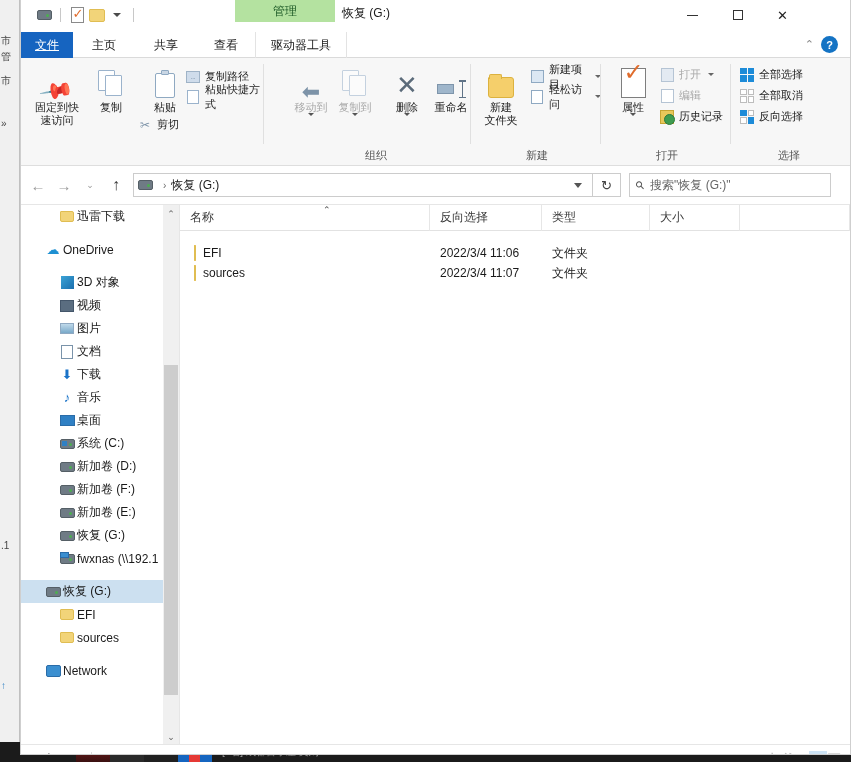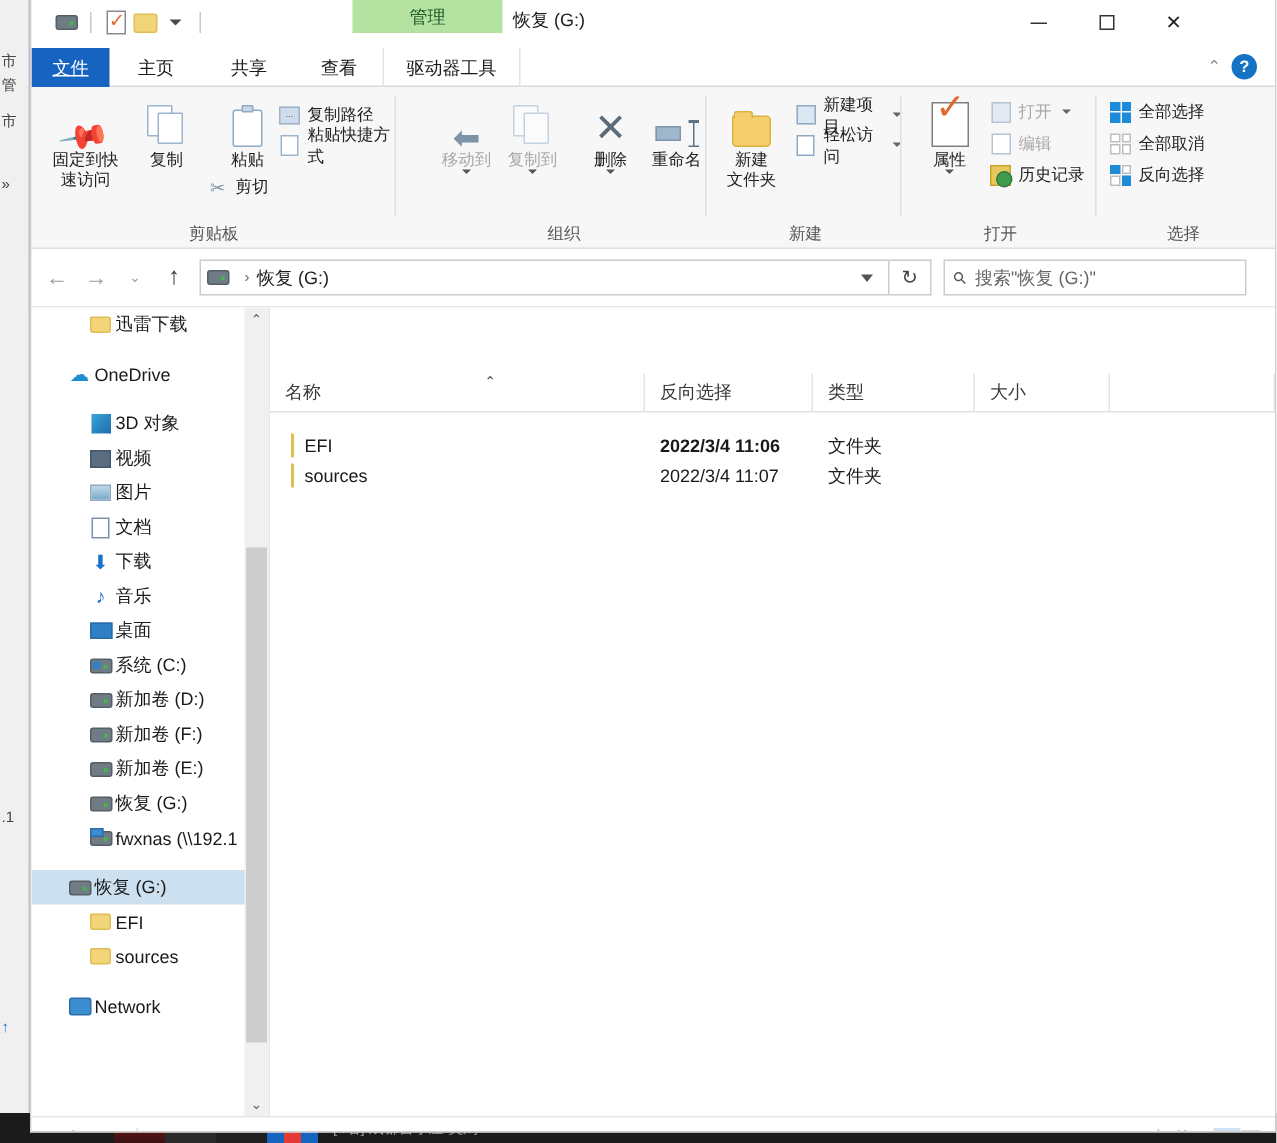--- a/index.html
+++ b/index.html
@@ -183,21 +183,21 @@
   .ic-netdrive::after{content:'';position:absolute;right:2px;top:3px;width:3px;height:3px;background:#4caf50;border-radius:50%;}
   .ic-netdrive::before{content:'';position:absolute;left:-1px;top:-3px;width:7px;height:4px;background:#3b8fd0;border:1px solid #2a6ca8;}
 
   
   .nav-scroll { position:absolute; right:0; top:0; width:16px; height:540px; background:#f0f0f0; }
   .ns-arrow { height:17px; display:flex;align-items:center;justify-content:center; font-size:9px; color:#606060; }
   .ns-thumb { position:absolute; left:1px; width:14px; background:#cdcdcd; }
 
   
   .filepane { flex:1; position:relative; background:#fff; border-left:1px solid #e6e6e6; }
-  .colhead { height:26px; display:flex; align-items:center; border-bottom:1px solid #e2e2e2; position:relative; background:#fff;margin-top:44px; }
+  .colhead { height:26px; display:flex; align-items:center; border-bottom:1px solid #e2e2e2; position:relative; background:#fff; }
   .col { font-size:12px; color:#3a3a3a; padding-left:10px; border-right:1px solid #e6e6e6; height:26px; display:flex; align-items:center; }
   .sort-ind { position:absolute; left:143px; top:0px; font-size:9px; color:#4a4a4a; }
   .frow { height:20px; display:flex; align-items:center; font-size:12px; color:#1a1a1a; }
   .frow .cell { padding-left:10px; display:flex; align-items:center; }
   .frow .name { display:flex; align-items:center; gap:7px; padding-left:14px; }
 
   
   .statusbar { height:30px; background:#fff; border-top:1px solid #e6e6e6; display:flex; align-items:center; position:relative; }
   .status-text { font-size:12px; color:#1a1a1a; padding-left:12px; }
   .status-div { width:1px; height:16px; background:#dcdcdc; margin-left:12px; }
@@ -308,21 +308,20 @@
               <span class="sic-shortcut"></span>
             </span>
           <span>粘贴快捷方式</span>
         </div>
         <div class="smallbtn" style="left:116px; top:57px;">
           <span class="sic">
               <span class="sic-scissor">✂</span>
             </span>
           <span>剪切</span>
         </div>
-        <div class="gtitle">剪贴板</div>
         <div class="gsep"></div>
       </div>
 
       <div class="rgroup" style="left:260px; width:190px;">
         <div class="bigbtn dim" style="left:2px;">
           <div class="ic">
               <span class="ic-arrow-left">⬅</span>
             </div>
           <span class="lbl">移动到</span>
           <span class="btn-caret"></span>
@@ -617,21 +616,21 @@
           <div class="sort-ind">⌃</div>
         </div>
 
         <div style="height:12px;"></div>
 
         <div class="frow">
           <div class="cell name" style="width:250px;">
             <span><span class="ic-fold"></span></span>
             <span>EFI</span>
           </div>
-          <div class="cell" style="width:112px;font-weight:bold;">2022/3/4 11:06</div>
+          <div class="cell" style="width:112px;">2022/3/4 11:06</div>
           <div class="cell" style="width:108px;">文件夹</div>
           <div class="cell" style="width:90px;"></div>
         </div>
 
         <div class="frow">
           <div class="cell name" style="width:250px;">
             <span><span class="ic-fold"></span></span>
             <span>sources</span>
           </div>
           <div class="cell" style="width:112px;">2022/3/4 11:07</div>

